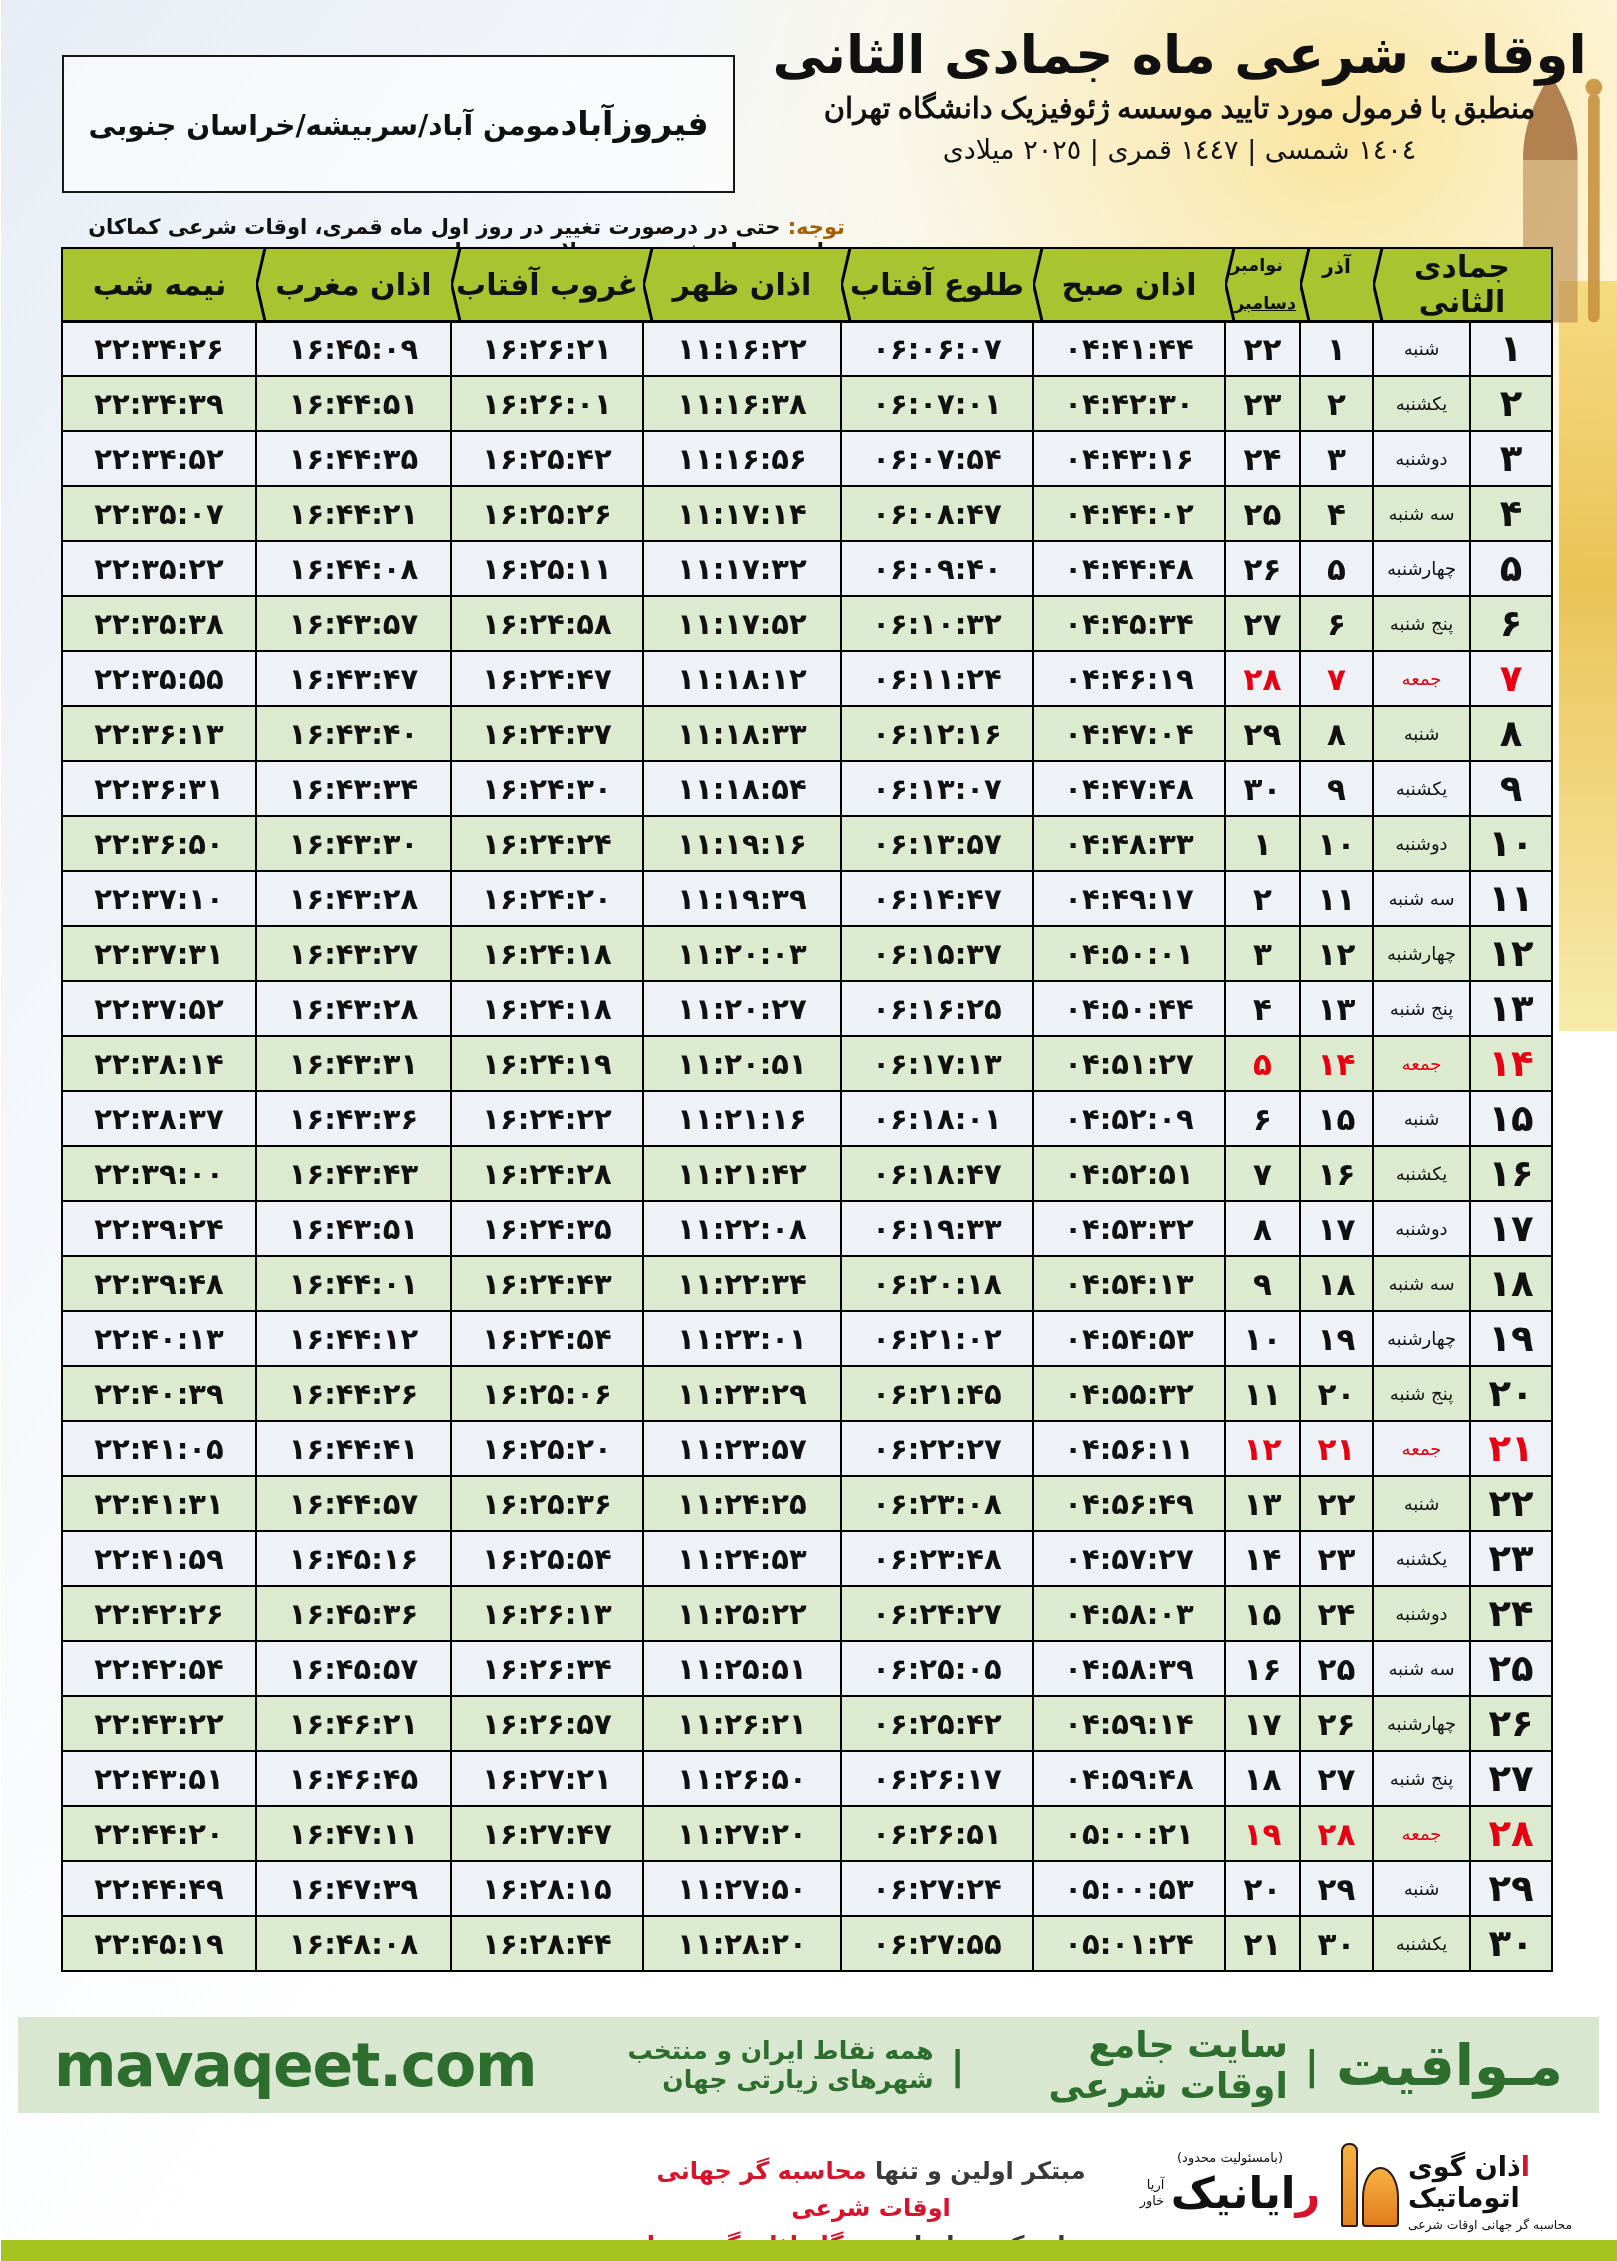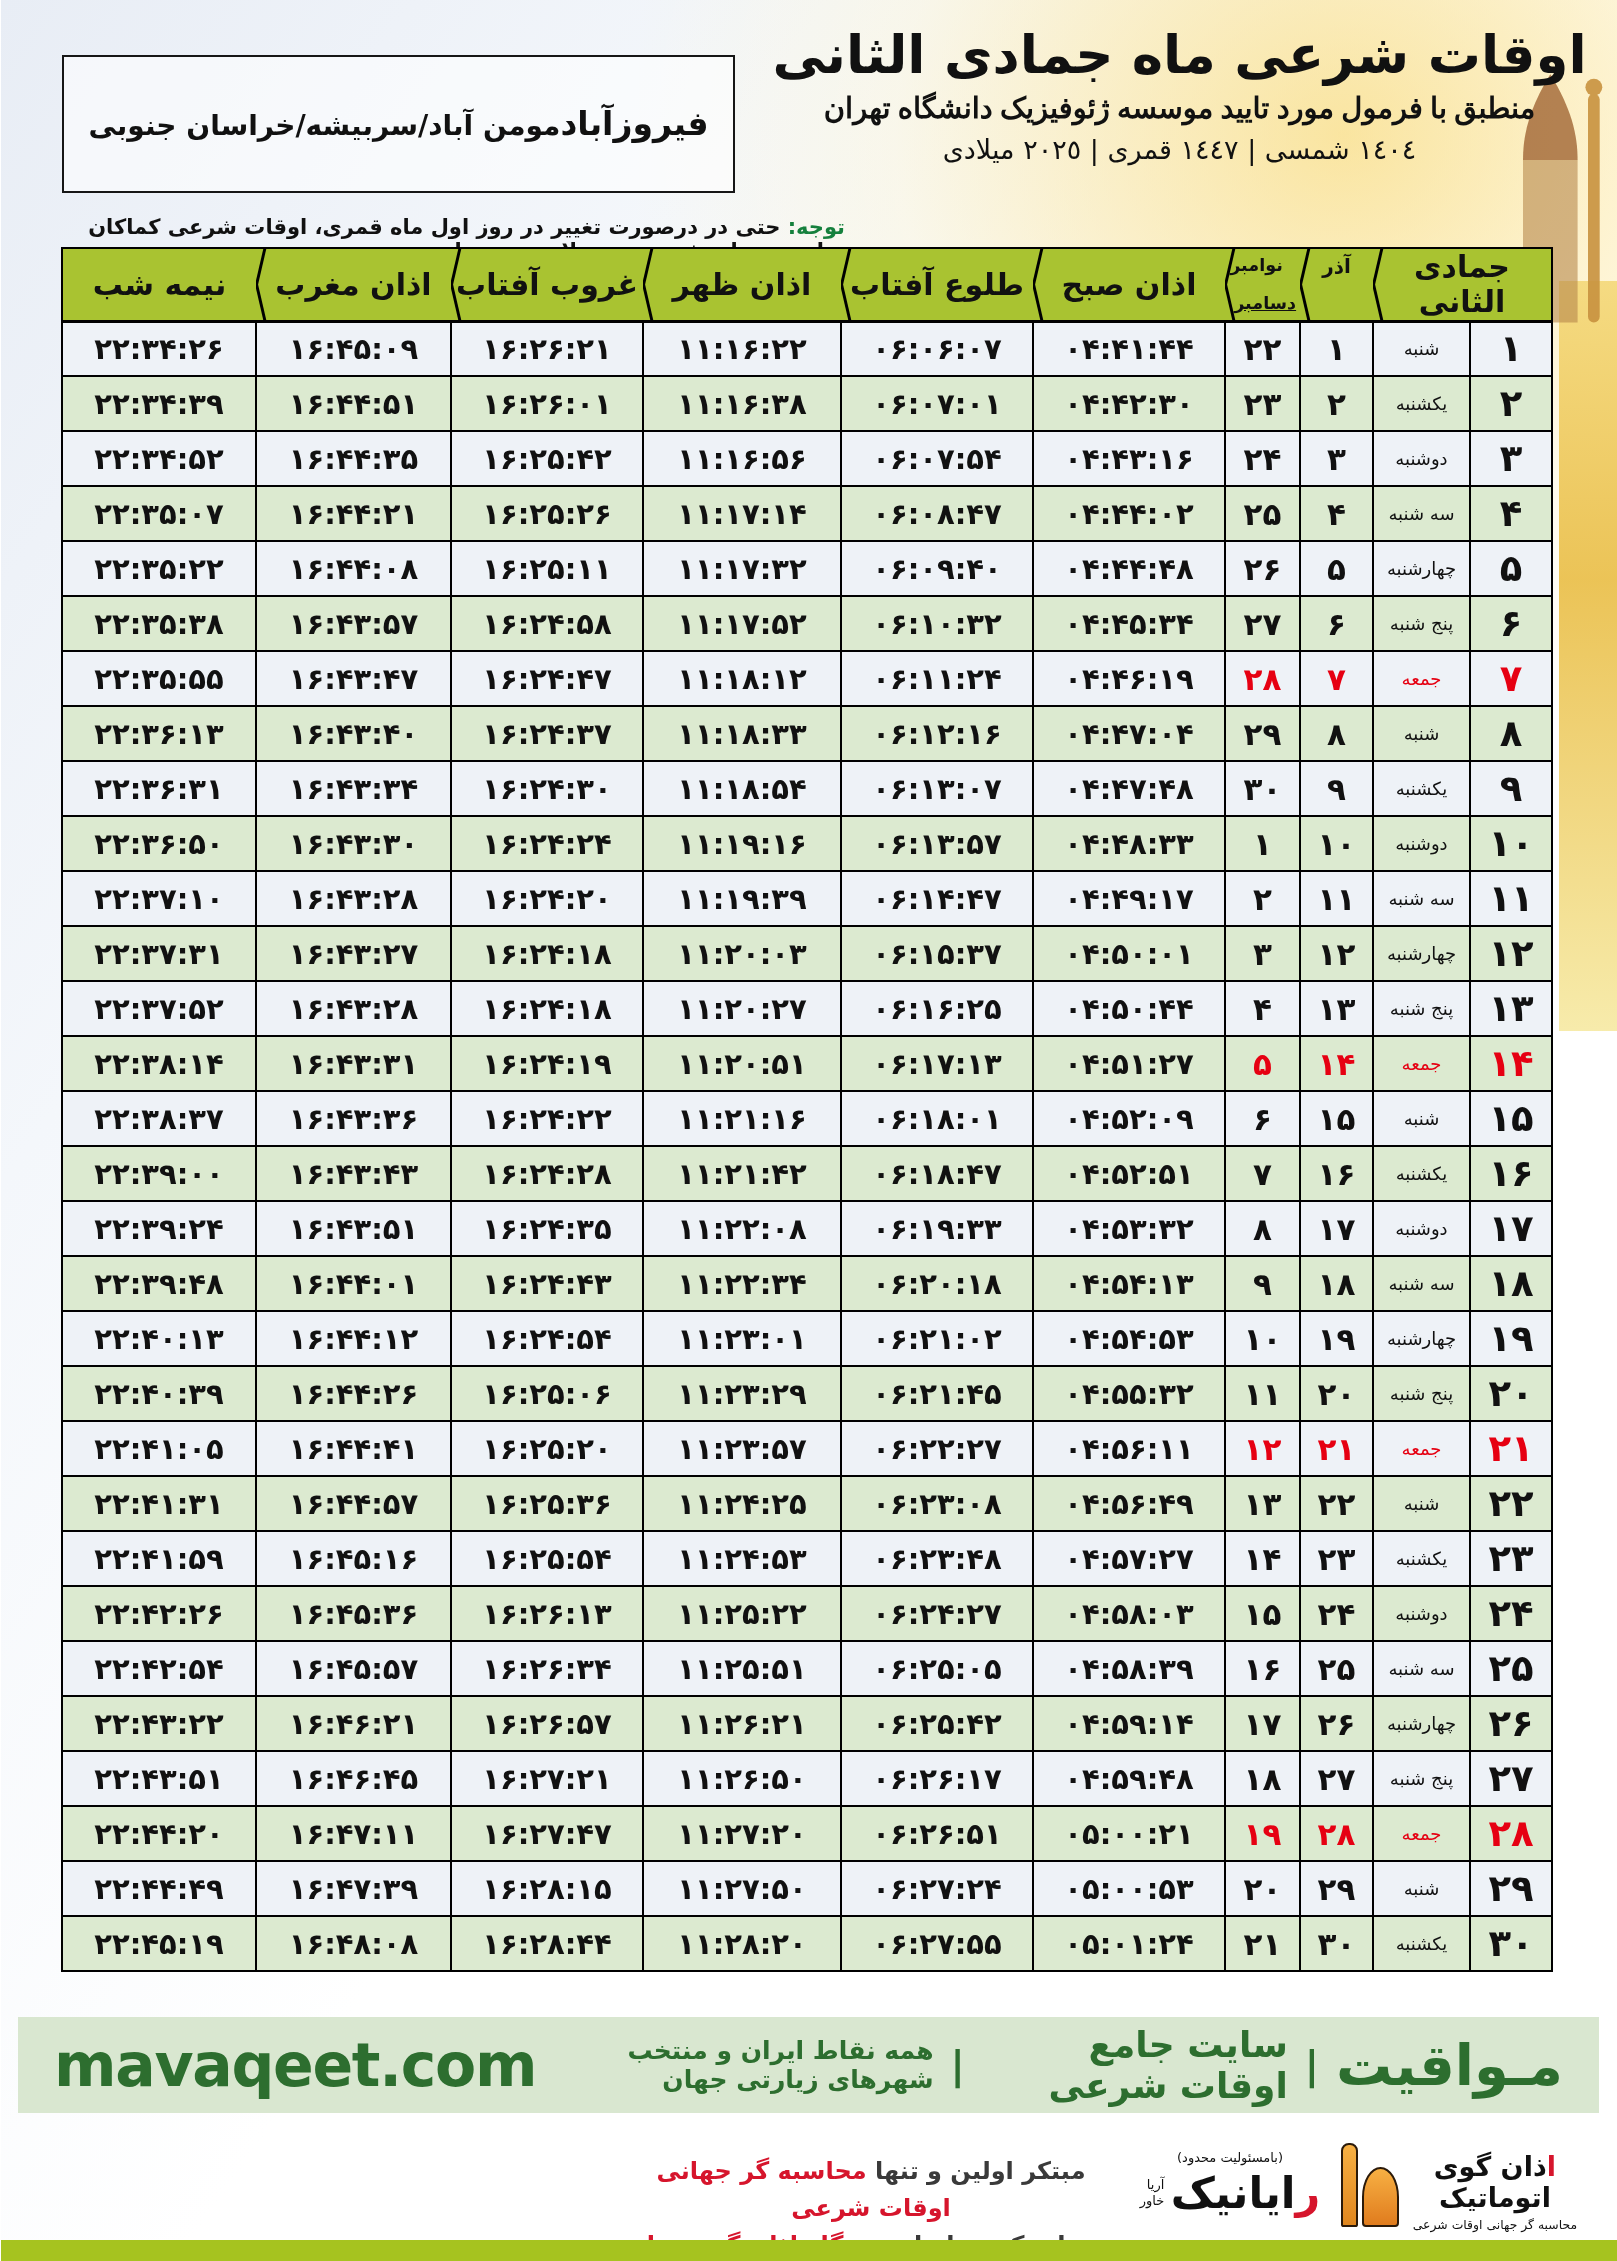--- a/index.html
+++ b/index.html
@@ -32,21 +32,21 @@
     border:2.6px solid #161616;background:rgba(255,255,255,.55);
     display:flex;justify-content:center;align-items:center;text-align:center;}
   .location-city{font-size:33px;font-weight:700;line-height:1.15;}
   .location-region{font-size:28px;font-weight:700;margin-top:3.9px;}
   .location-coords{font-size:21.5px;font-weight:700;margin-top:9px;}
   .title-block{position:absolute;left:767px;top:25px;width:825px;text-align:center;}
   .main-title{font-size:53px;font-weight:700;line-height:1.15;}
   .subtitle{font-size:29px;font-weight:700;margin-top:5.2px;font-family:Liberation Serif, serif;}
   .years-line{font-size:27px;font-weight:500;margin-top:9px;}
   .notice{position:absolute;left:62px;top:215px;width:783px;font-size:21px;font-weight:700;text-align:right;}
-  .notice .notice-label{color:#15803d;}
+  .notice .notice-label{color:#a16207;}
   
   .table-wrap{position:absolute;left:62px;top:247px;width:1491px;z-index:2;}
   table.times{border-collapse:collapse;table-layout:fixed;width:1491px;
     border:2.6px solid #000;background:#fff;}
   thead th{height:73px;background:var(--header-green);
     font-size:30px;font-weight:700;text-align:center;vertical-align:middle;
     border-bottom:3.3px solid #000;position:relative;}
   thead th:not(:last-child)::before,
   thead th:not(:last-child)::after{content:"";position:absolute;left:2.6px;width:2.6px;background:#000;}
   thead th:not(:last-child)::before{top:0;height:37px;transform:skewX(-13deg);}
@@ -86,21 +86,21 @@
   .rayanik-row{display:flex;align-items:center;justify-content:center;gap:6.5px;margin-top:2.6px;}
   .rayanik-name{font-size:43px;font-weight:700;}
   .rayanik-name .red-letter{color:#d6152c;}
   .rayanik-side{font-size:13px;font-weight:500;line-height:1.2;text-align:right;}
   .azangoo{position:absolute;left:1341px;top:2143px;width:241px;display:flex;flex-direction:row-reverse;align-items:flex-start;gap:9px;}
   .azangoo-icon{display:flex;align-items:flex-end;gap:3.9px;}
   .azangoo-dome{width:37px;height:60px;border:2px solid #2b1a0a;border-radius:50% 50% 3.9px 3.9px;
     background:linear-gradient(180deg,#f7b043,#e07c1e);}
   .azangoo-tower{width:17px;height:84px;border:2px solid #2b1a0a;border-radius:7.8px 7.8px 2.6px 2.6px;
     background:linear-gradient(180deg,#f7b043,#e0861e);}
-  .azangoo-texts{text-align:center;margin-top:7.8px;}
+  .azangoo-texts{text-align:left;margin-top:7.8px;}
   .azangoo-fa{font-size:27px;font-weight:700;}
   .azangoo-fa .red-letter{color:#d6152c;}
   .azangoo-sub{font-size:12.4px;font-weight:500;margin-top:3.9px;}
   .azangoo-en{font-size:19.6px;font-weight:700;direction:ltr;margin-top:2.6px;}
   .azangoo-en .red-letter{color:#d6152c;}
   .bottom-bar{position:absolute;left:0;top:2240px;width:1618px;height:21px;background:var(--bottom-bar);}
 </style>
 </head>
 <body>
 

